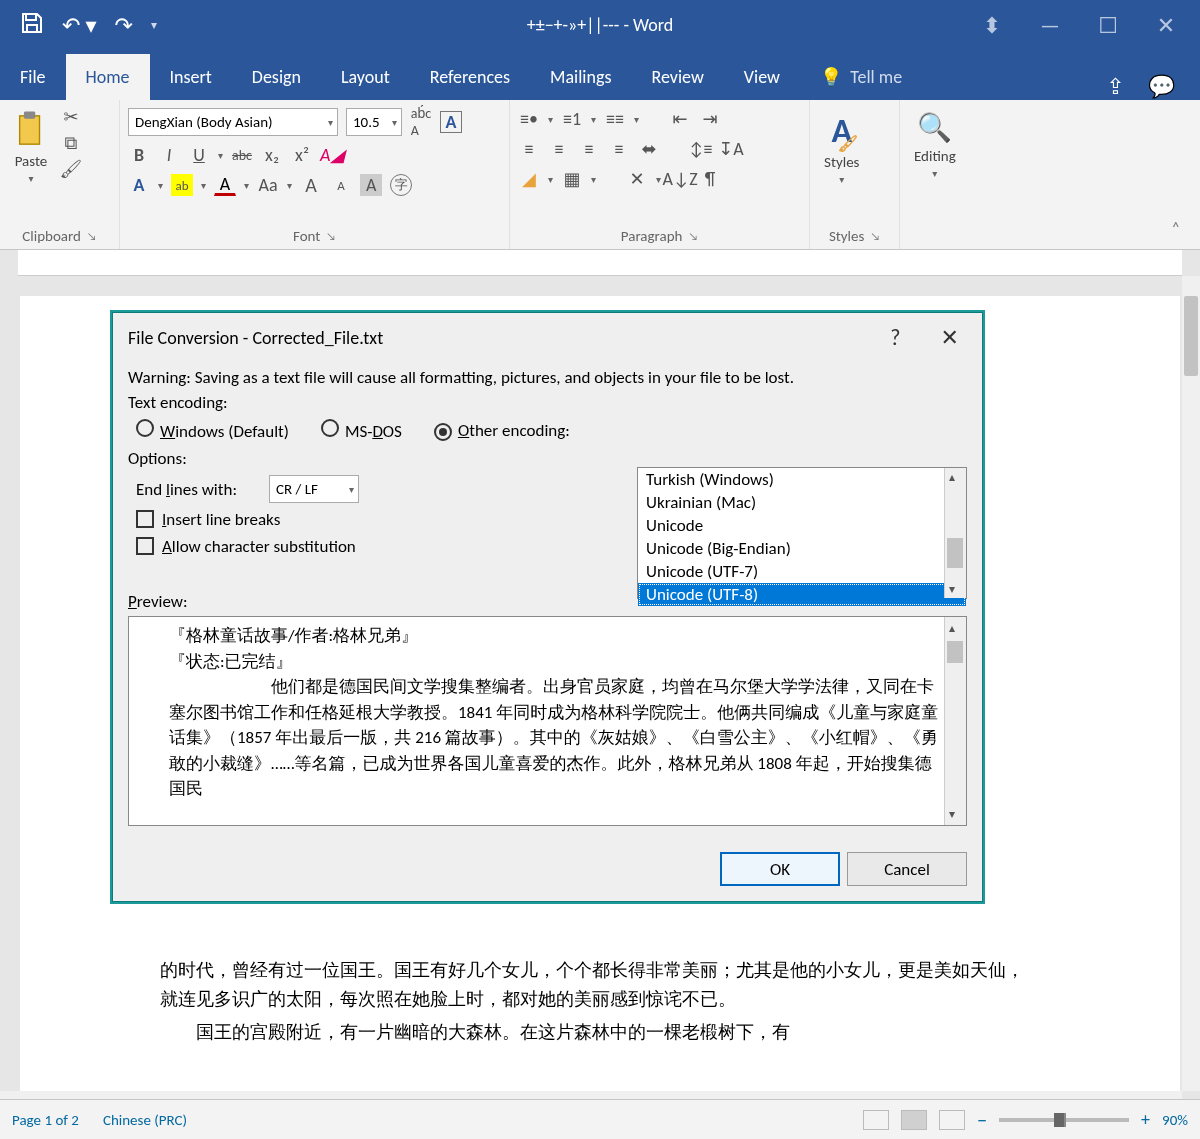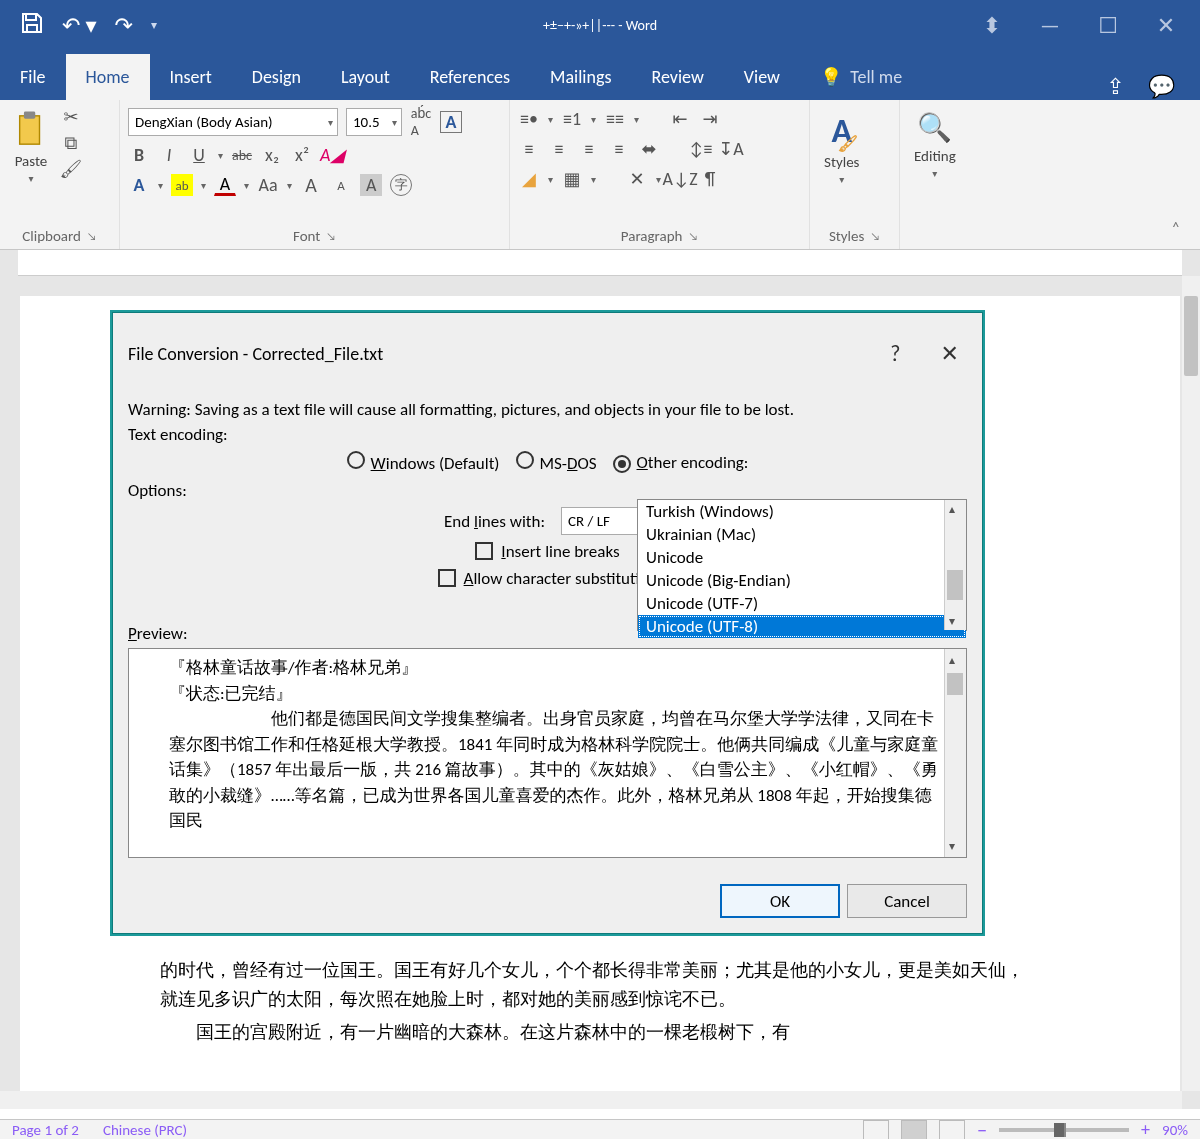--- a/index.html
+++ b/index.html
@@ -2,21 +2,21 @@
 <html><head>
 <meta charset="utf-8">
 <style>
 * { box-sizing: border-box; margin: 0; padding: 0; font-family: "Segoe UI", Calibri, sans-serif; }
 body { width: 1200px; height: 1139px; background: #fff; overflow: hidden; position: relative; }
 
 
 .titlebar { height: 50px; background: #2b579a; display: flex; align-items: center; color: #fff; font-size: 15px; position: relative; }
 .tb-left { display: flex; gap: 18px; align-items: center; padding-left: 20px; }
 .tb-left svg { width: 24px; height: 24px; fill: #fff; }
-.tb-title { position: absolute; left: 50%; transform: translateX(-50%); font-size: 14px; }
+.tb-title { position: absolute; left: 50%; transform: translateX(-50%); font-size: 18px; }
 .tb-right { margin-left: auto; display: flex; gap: 30px; padding-right: 20px; color: #b8c7e0; font-size: 22px; }
 .tb-right span { width: 28px; text-align: center; }
 
 
 .ribbon-tabs { height: 50px; background: #2b579a; display: flex; align-items: flex-end; color: #fff; font-size: 18px; }
 .rtab { padding: 12px 20px; cursor: pointer; }
 .rtab.active { background: #f3f3f3; color: #2b579a; }
 .rtab-tell { display: flex; align-items: center; gap: 8px; color: #d0daec; }
 .rtab-icons { margin-left: auto; display: flex; gap: 24px; padding-right: 24px; align-items: center; color: #fff; }
 
@@ -39,24 +39,24 @@
 .doc-area { position: absolute; top: 250px; bottom: 30px; left: 0; right: 0; background: #e6e6e6; overflow: hidden; }
 .ruler { height: 26px; background: #fff; border-bottom: 1px solid #ccc; margin: 0 18px; }
 .page { background: #fff; margin: 20px; height: 900px; padding: 40px 140px; font-size: 18px; line-height: 1.6; color: #000; font-family: "SimSun","Songti SC",serif; }
 .page p { margin-bottom: 4px; text-indent: 0; }
 .vscroll { position: absolute; right: 0; top: 26px; bottom: 18px; width: 18px; background: #f0f0f0; }
 .vscroll-thumb { position: absolute; top: 20px; width: 14px; left: 2px; height: 80px; background: #c2c2c2; border-radius: 2px; }
 .hscroll { position: absolute; left: 0; right: 18px; bottom: 0; height: 18px; background: #f0f0f0; }
 
 
 .dialog-backdrop { position: absolute; top: 310px; left: 110px; width: 875px; background: #efefef; border: 2px solid #1c9a9a; box-shadow: 0 0 0 1px #0e7b7b inset; }
-.dlg-title { display: flex; align-items: center; padding: 28px 16px; font-size: 18px; color: #000; }
+.dlg-title { display: flex; align-items: center; padding: 12px 16px; font-size: 18px; color: #000; }
 .dlg-title-icons { margin-left: auto; display: flex; gap: 40px; font-size: 22px; color: #333; padding-right: 8px; }
 .dlg-body { padding: 4px 16px 12px; font-size: 17px; color: #000; }
-.dlg-row { display: flex; align-items: center; gap: 16px; margin: 6px 18px; justify-content: center; }
+.dlg-row { display: flex; align-items: center; gap: 32px; margin: 6px 8px; }
 .radio { width: 18px; height: 18px; border: 2px solid #333; border-radius: 50%; display: inline-flex; align-items: center; justify-content: center; margin-right: 6px; }
 .radio.checked::after { content: ""; width: 8px; height: 8px; background: #333; border-radius: 50%; }
 .checkbox { width: 18px; height: 18px; border: 2px solid #333; display: inline-block; margin-right: 8px; vertical-align: -3px; }
 .under { text-decoration: underline; }
 .enc-list { position: absolute; top: 104px; right: 16px; width: 330px; height: 132px; border: 1px solid #888; background: #fff; font-size: 17px; }
 .enc-item { padding: 1px 8px; }
 .enc-item.sel { background: #0078d7; color: #fff; outline: 1px dotted #fff; outline-offset: -2px; }
 .enc-scroll { position: absolute; right: 0; top: 0; bottom: 0; width: 22px; background: #efefef; border-left: 1px solid #ccc; }
 .enc-scroll::before { content: "▴"; position: absolute; top: 2px; left: 4px; font-size: 12px; color: #555; }
 .enc-scroll::after { content: "▾"; position: absolute; bottom: 2px; left: 4px; font-size: 12px; color: #555; }
@@ -64,21 +64,21 @@
 .linesel { width: 90px; }
 .preview-box { border: 1px solid #888; background: #fff; height: 210px; margin-top: 4px; position: relative; padding: 6px 26px 6px 40px; font-size: 17px; line-height: 1.5; font-family: "SimSun","Songti SC",serif; overflow: hidden; }
 .preview-box p.ind { text-indent: 2em; }
 .prev-scroll { position: absolute; right: 0; top: 0; bottom: 0; width: 22px; background: #efefef; border-left: 1px solid #ccc; }
 .prev-thumb { position: absolute; right: 3px; top: 24px; width: 16px; height: 22px; background: #c2c2c2; }
 .dlg-buttons { display: flex; justify-content: flex-end; gap: 7px; padding: 14px 16px 16px; }
 .dlg-btn { width: 120px; height: 34px; border: 1px solid #999; background: #e9e9e9; font-size: 17px; }
 .dlg-btn.primary { border: 2px solid #0067c0; background: #eef6fd; }
 
 
-.statusbar { position: absolute; left: 0; right: 0; bottom: 0; height: 20px; background: #f3f3f3; border-top: 1px solid #c6c6c6; display: flex; align-items: center; font-size: 15px; color: #8b5cf6; padding: 0 12px; gap: 24px; }
+.statusbar { position: absolute; left: 0; right: 0; bottom: 0; height: 40px; background: #f3f3f3; border-top: 1px solid #c6c6c6; display: flex; align-items: center; font-size: 15px; color: #0369a1; padding: 0 12px; gap: 24px; }
 .statusbar .sb-right { margin-left: auto; display: flex; align-items: center; gap: 12px; }
 .view-btn { width: 26px; height: 20px; border: 1px solid #bbb; display: inline-block; }
 .view-btn.active { background: #d0d0d0; }
 .zoom-track { width: 130px; height: 4px; background: #bbb; position: relative; }
 .zoom-track::before { content: ""; position: absolute; left: 50%; top: -5px; width: 2px; height: 14px; background: #888; }
 .zoom-thumb { position: absolute; top: -5px; left: 42%; width: 10px; height: 14px; background: #666; }
 </style>
 </head>
 <body>
 

